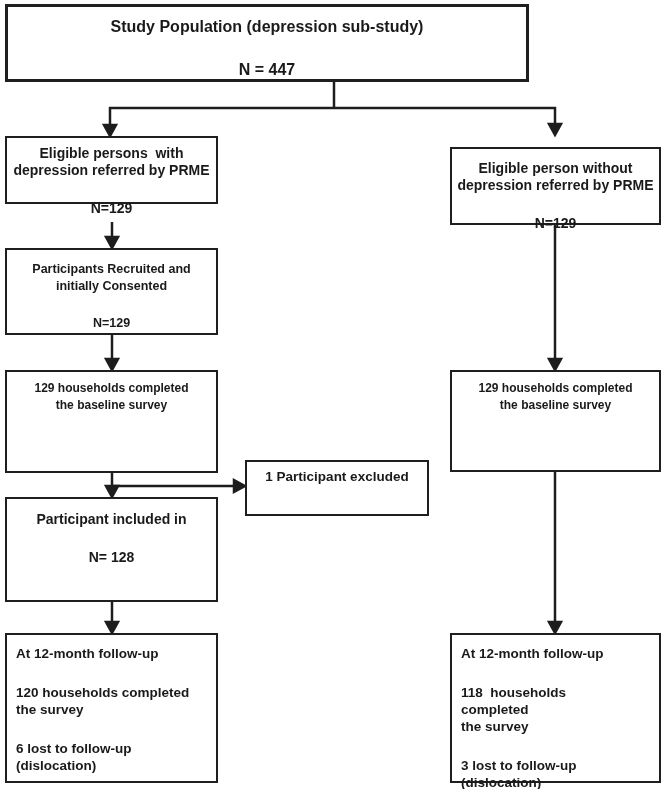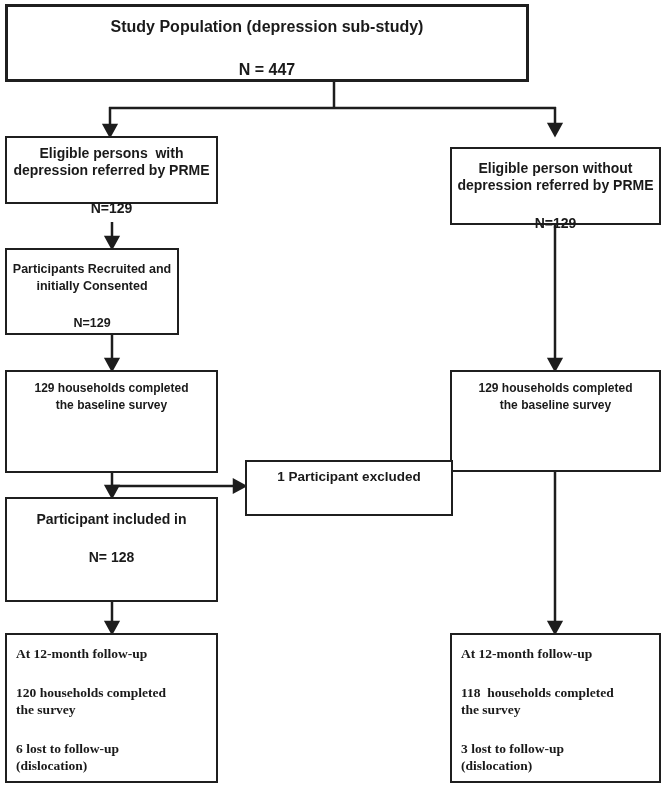--- a/index.html
+++ b/index.html
@@ -40,21 +40,21 @@
   .b-top .tline{line-height:21px;}
   .b-top .tline.blank{min-height:22px;}
   .b-el{font-size:14px;padding-top:7px;}
   .b-er{font-size:14px;padding-top:11px;}
   .b-rec{font-size:12.5px;padding-top:11px;}
   .b-rec .tline.blank{min-height:20px;}
   .b-base{font-size:12px;padding-top:8px;}
   .b-excl{font-size:13.5px;padding-top:5px;}
   .b-excl .tline{line-height:20px;}
   .b-incl{font-size:14px;padding-top:12px;}
-  .b-fu{font-size:13.5px;padding-top:10px;padding-left:9px;padding-right:22px;font-family:Liberation Serif, serif;}
+  .b-fu{font-size:13.5px;padding-top:10px;padding-left:9px;padding-right:22px;}
   .b-fu .tline.blank{min-height:22px;}
 </style>
 </head>
 <body>
 
 <div class="canvas">
 
   <svg class="connectors" width="669" height="789" viewBox="0 0 669 789" stroke="#1d1d1d" stroke-width="2.5" fill="#1d1d1d">
 
     <line x1="334" y1="82" x2="334" y2="109"></line>
@@ -102,38 +102,38 @@
       <div class="tline">N=129</div>
     </div>
 
   <div class="box center b-er" style="left:450px;top:147px;width:211px;height:78px;">
       <div class="tline">Eligible person without</div>
       <div class="tline">depression referred by PRME</div>
       <div class="tline blank"></div>
       <div class="tline">N=129</div>
     </div>
 
-  <div class="box center b-rec" style="left:5px;top:248px;width:174px;height:87px;">
+  <div class="box center b-rec" style="left:5px;top:248px;width:213px;height:87px;">
       <div class="tline">Participants Recruited and</div>
       <div class="tline">initially Consented</div>
       <div class="tline blank"></div>
       <div class="tline">N=129</div>
     </div>
 
   <div class="box center b-base" style="left:5px;top:370px;width:213px;height:103px;">
       <div class="tline">129 households completed</div>
       <div class="tline">the baseline survey</div>
     </div>
 
   <div class="box center b-base" style="left:450px;top:370px;width:211px;height:102px;">
       <div class="tline">129 households completed</div>
       <div class="tline">the baseline survey</div>
     </div>
 
-  <div class="box center b-excl" style="left:245px;top:460px;width:208px;height:56px;">
+  <div class="box center b-excl" style="left:245px;top:460px;width:184px;height:56px;">
       <div class="tline">1 Participant excluded</div>
     </div>
 
   <div class="box center b-incl" style="left:5px;top:497px;width:213px;height:105px;">
       <div class="tline">Participant included in</div>
       <div class="tline blank"></div>
       <div class="tline">N= 128</div>
     </div>
 
   <div class="box left b-fu" style="left:5px;top:633px;width:213px;height:150px;">

